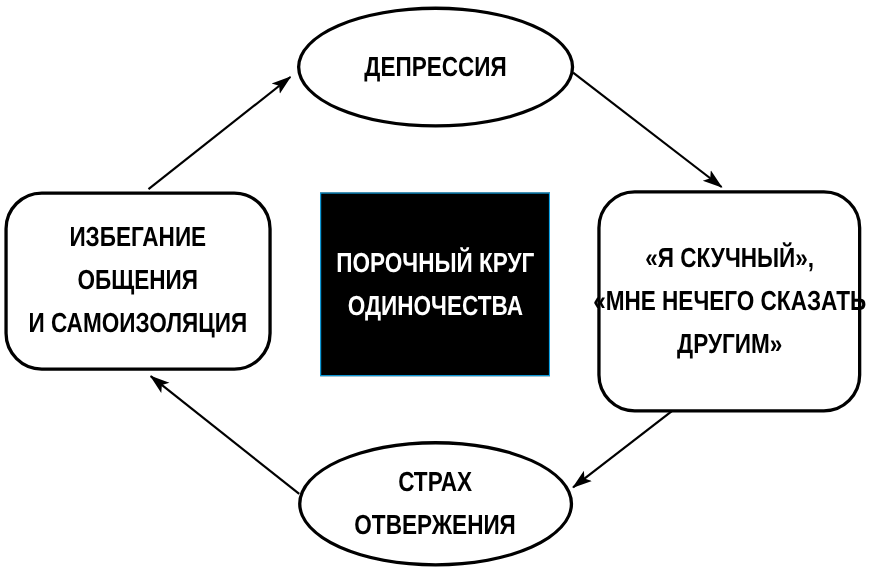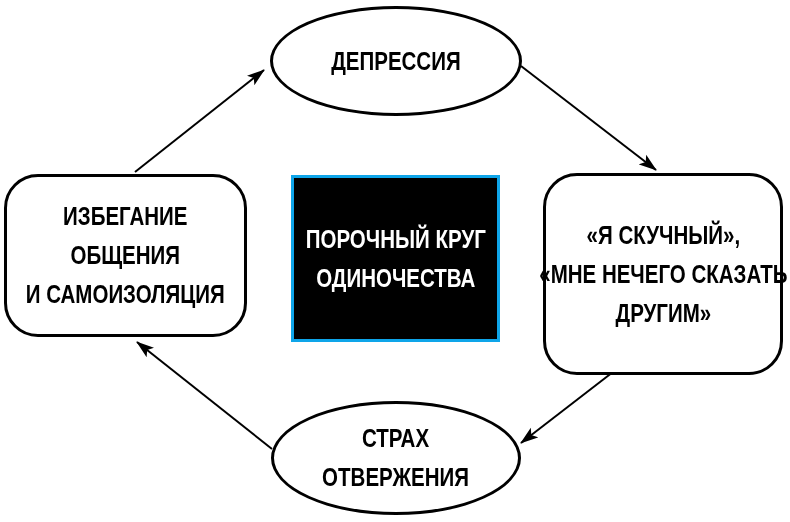--- a/index.html
+++ b/index.html
@@ -38,21 +38,21 @@
   .rounded { border-radius: 34px; }
   .node-depression { left: 270px; top: 6px;   width: 252px; height: 110px; }
   .node-fear       { left: 271px; top: 401px; width: 250px; height: 114px; }
   .node-avoidance  { left: 4px;   top: 174px; width: 243px; height: 163px; }
   .node-selftalk   { left: 543px; top: 173px; width: 240px; height: 202px; }
   .center-box {
     position: absolute;
     left: 291px; top: 175px; width: 209px; height: 167px;
     background: #000000;
     color: #ffffff;
-    border: 3px solid #0ea5e9;
+    border: 1px solid #0ea5e9;
     box-sizing: border-box;
     display: flex;
     align-items: center;
     justify-content: center;
     text-align: center;
   }
   .txt {
     font-size: 25px;
     font-weight: 700;
     line-height: 39px;

